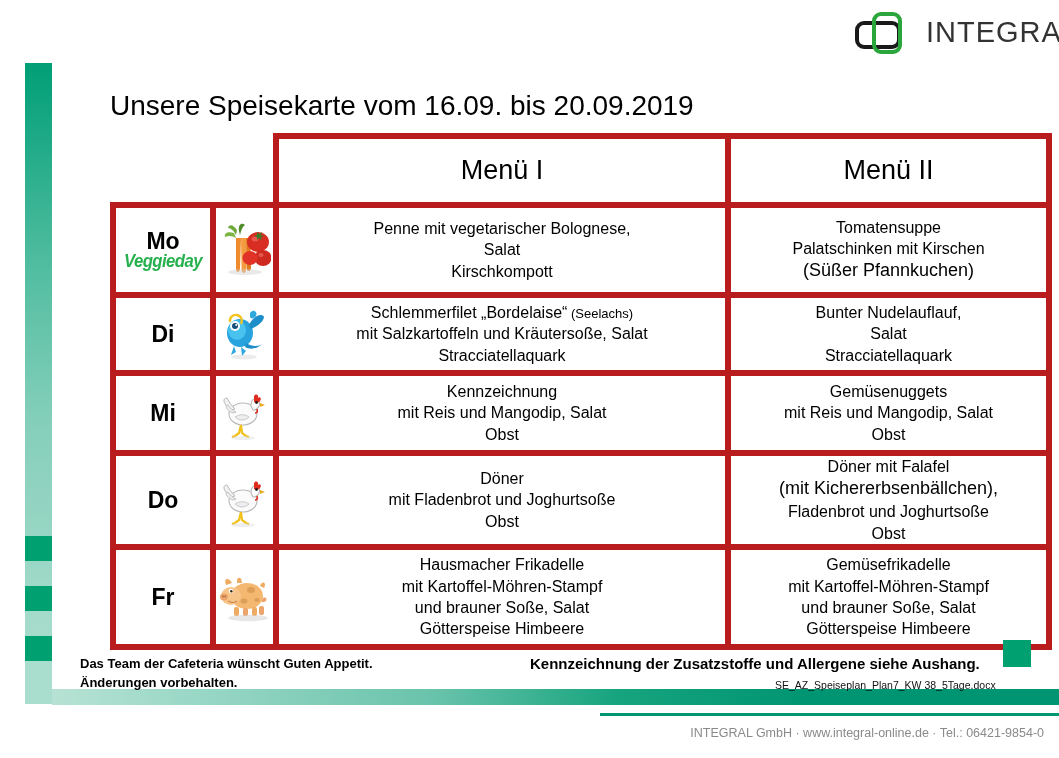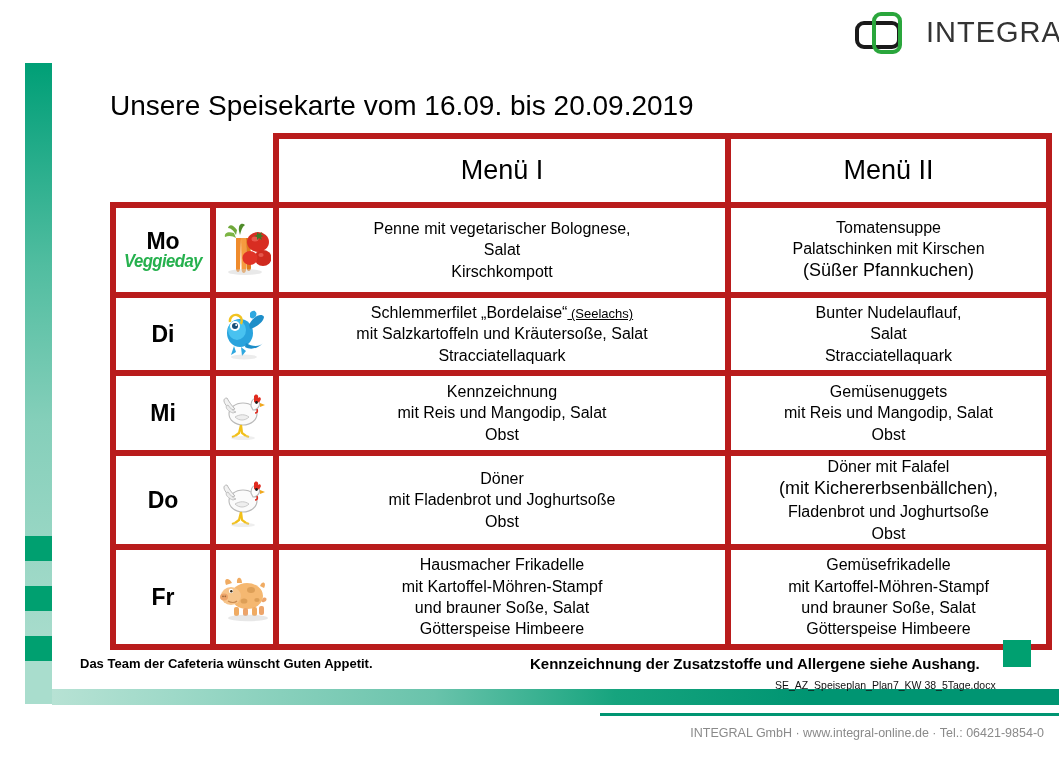--- a/index.html
+++ b/index.html
@@ -162,21 +162,21 @@
     padding: 2px 0;
   }
   .menu-cell {
     text-align: center;
     font-size: 16px;
     line-height: 1.33;
     padding: 7px 6px;
   }
   .menu-cell .line { display: block; white-space: nowrap; }
   .menu-cell .small { font-size: 18px; }
-  .menu-cell .inline-small { font-size: 13px; text-decoration: underline; }
+  .menu-cell .inline-small { font-size: 13px; }
 
   
   .row-mo td { height: 84px; }
   .row-di td { height: 72px; }
   .row-mi td { height: 74px; }
   .row-do td { height: 88px; }
   .row-fr td { height: 94px; }
 
   
   .food-icon { display: block; margin: 0 auto; }
@@ -460,19 +460,20 @@
         <span class="line">und brauner Soße, Salat</span>
         <span class="line">Götterspeise Himbeere</span>
       </td>
     </tr>
 
   </tbody>
 </table>
 
 <div id="footer-left">
   <div>Das Team der Cafeteria wünscht Guten Appetit.</div>
+  <div>Änderungen vorbehalten.</div>
 </div>
 <div id="footer-right">Kennzeichnung der Zusatzstoffe und Allergene siehe Aushang.</div>
 <div id="footer-file">SE_AZ_Speiseplan_Plan7_KW 38_5Tage.docx</div>
 <div id="footer-square"></div>
 <div id="bottom-green-strip"></div>
 <div id="page-bottom-bar"></div>
 <div id="imprint">INTEGRAL  GmbH · www.integral-online.de · Tel.: 06421-9854-0</div>
 
 </body></html>

